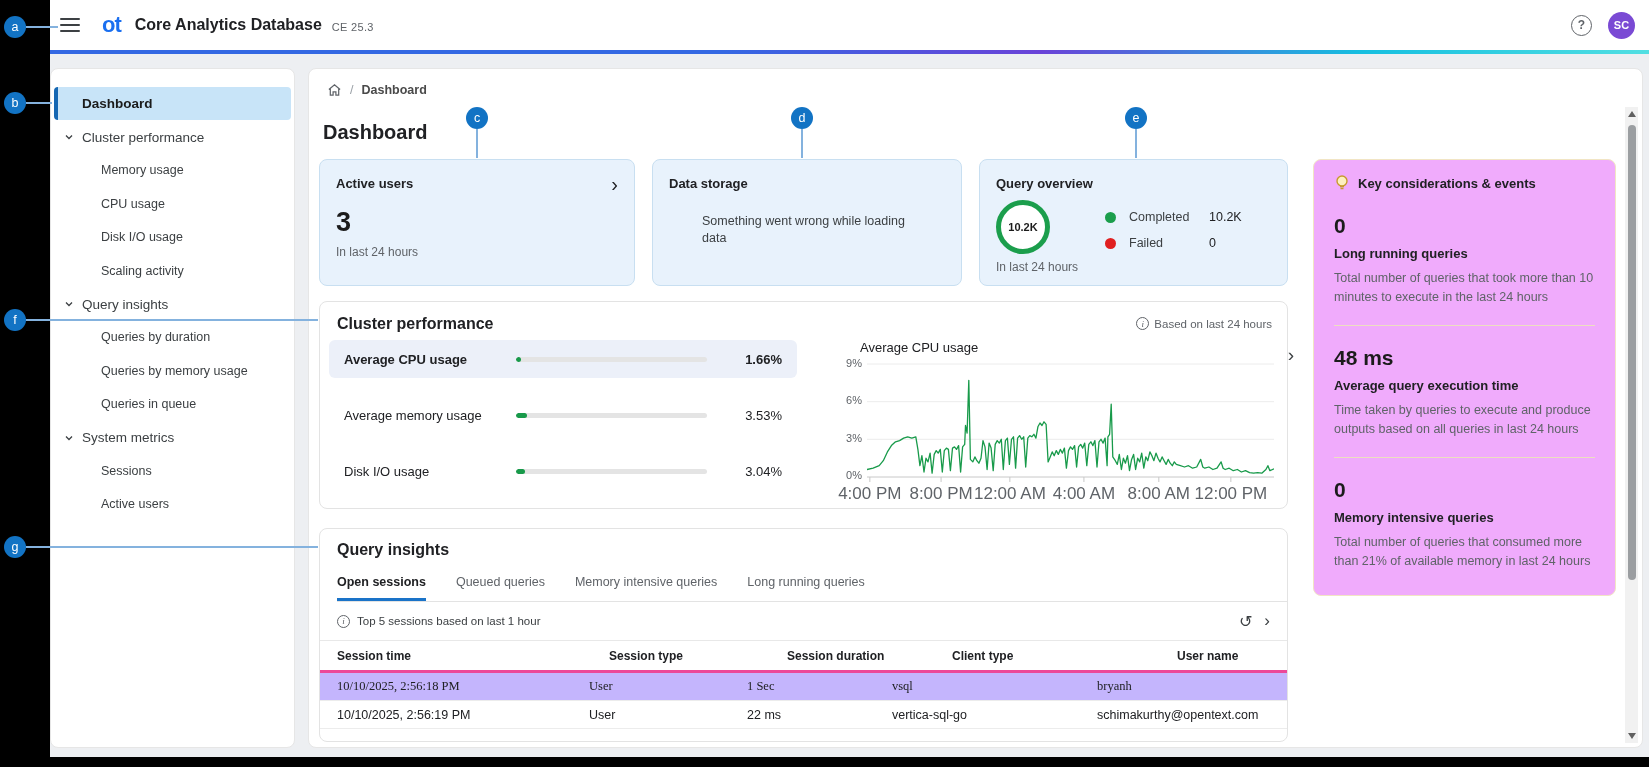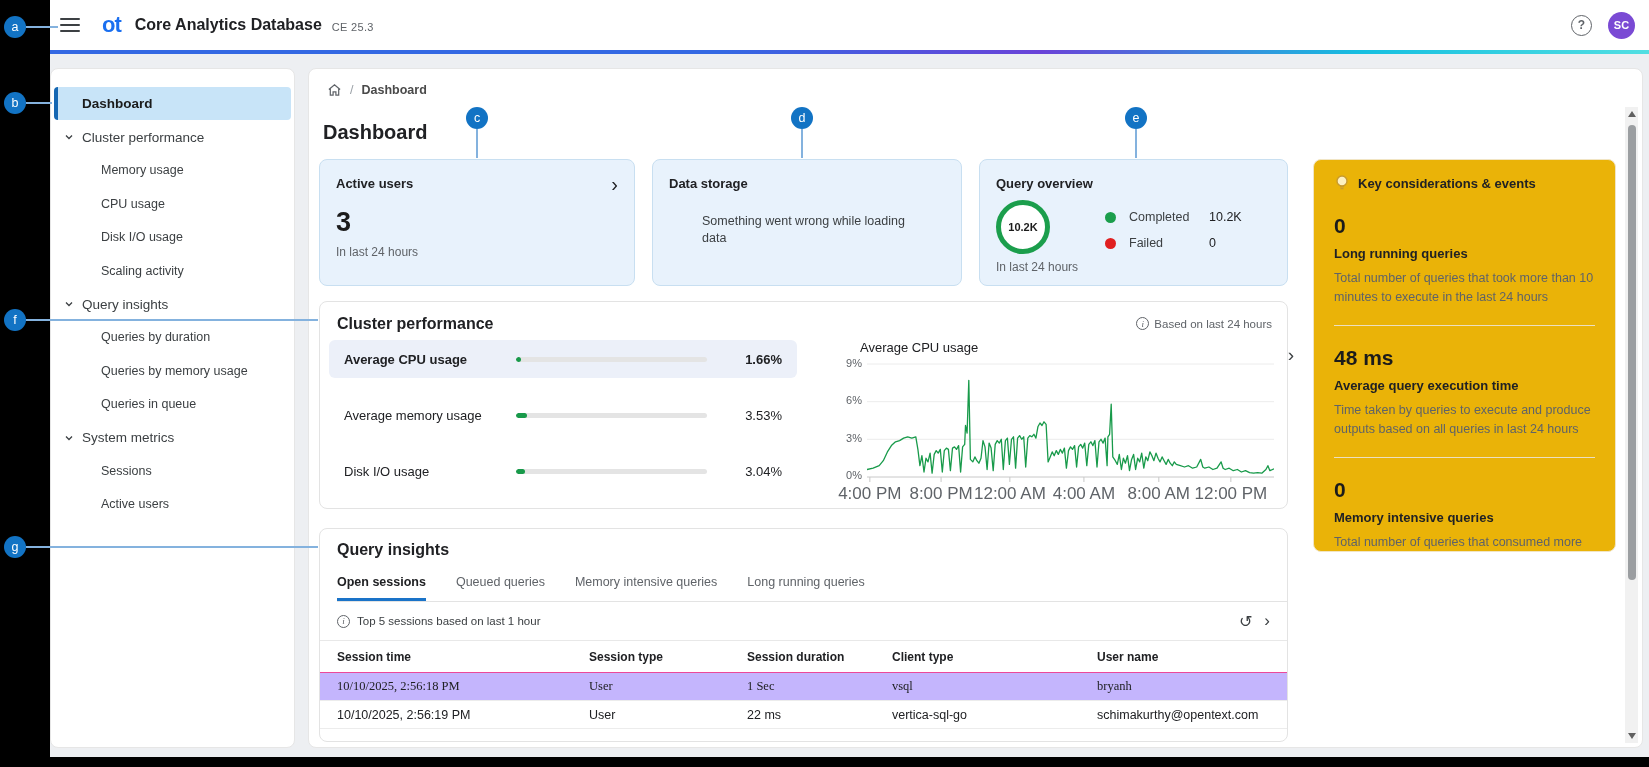--- a/index.html
+++ b/index.html
@@ -88,28 +88,28 @@
   .tabs { display:flex; gap:30px; margin:16px 17px 0; border-bottom:1px solid #e3e3e3; padding-bottom:0; margin-right:0; margin-left:17px; width:calc(100% - 17px); }
   .tab { font-size:12.5px; color:#5f6368; padding-bottom:9px; cursor:pointer; }
   .tab.active { color:#202124; font-weight:600; border-bottom:3px solid #1a73c8; }
   .info-bar { height:39px; display:flex; align-items:center; padding:0 17px; border-bottom:1px solid #e8e8e8; }
   .info-text { font-size:11.5px; color:#3c4043; margin-left:7px; }
   .info-actions { margin-left:auto; display:flex; align-items:center; gap:12px; }
   .refresh-glyph { font-size:16px; color:#3c4043; cursor:pointer; }
   .sm-chevron { font-size:17px; color:#3c4043; cursor:pointer; }
   .tbl { width:100%; }
   .tbl-row { display:grid; grid-template-columns:252px 158px 145px 205px 175px; padding:0 17px; align-items:center; }
-  .tbl-header { height:32px; border-bottom:1px solid #ec4899; }
+  .tbl-header { height:32px; border-bottom:3px solid #ec4899;gap:20px; }
   .tbl-header .cell { font-size:12px; font-weight:600; color:#202124; }
   .tbl-data { height:28px; font-size:12.5px; color:#202124; border-bottom:1px solid #ececec; }
   .tbl-data.odd { background:#c4b5fd;font-family:Liberation Serif, serif; }
   .cell { overflow:hidden; white-space:nowrap; text-overflow:ellipsis; padding-right:8px; }
 
   
-  .key-panel { position:absolute; left:1004px; top:90px; width:303px; height:393px; background:#eab308; border:1px solid #f1e5c4; border-radius:8px; padding:0 20px; overflow:hidden; }
+  .key-panel { position:absolute; left:1004px; top:90px; width:303px; height:437px; background:#f0abfc; border:1px solid #f1e5c4; border-radius:8px; padding:0 20px; overflow:hidden; }
   .kp-header { display:flex; align-items:center; gap:8px; padding-top:14px; font-size:13px; font-weight:700; color:#202124; }
   .kp-block { padding-bottom:18px; border-bottom:1px solid #ecdfc0; }
   .kp-block:last-child { border-bottom:none; }
   .kp-block .kp-value { font-size:21px; font-weight:700; color:#1b1b1b; margin-top:22px; }
   .kp-block + .kp-block .kp-value { margin-top:20px; }
   .kp-label { font-size:13px; font-weight:700; color:#202124; margin-top:8px; }
   .kp-desc { font-size:12.5px; color:#5f6368; line-height:19px; margin-top:8px; }
 
   
   .scrollbar { position:absolute; right:4px; top:38px; width:13px; height:636px; background:#f1f1f1; }
@@ -263,21 +263,21 @@
         <div class="kp-desc">Total number of queries that took more than 10 minutes to execute in the last 24 hours</div>
       </div>
       <div class="kp-block">
         <div class="kp-value">48 ms</div>
         <div class="kp-label">Average query execution time</div>
         <div class="kp-desc">Time taken by queries to execute and produce outputs based on all queries in last 24 hours</div>
       </div>
       <div class="kp-block">
         <div class="kp-value">0</div>
         <div class="kp-label">Memory intensive queries</div>
-        <div class="kp-desc">Total number of queries that consumed more than 25% of available memory in last 38 hours</div>
+        <div class="kp-desc">Total number of queries that consumed more than 21% of available memory in last 24 hours</div>
       </div>
     </aside>
 
     <section class="section-card cluster-card">
       <h2 class="section-title">Cluster performance</h2>
       <div class="based-on">
         <span class="info-circ">i</span>
         <span>Based on last 24 hours</span>
       </div>
 

